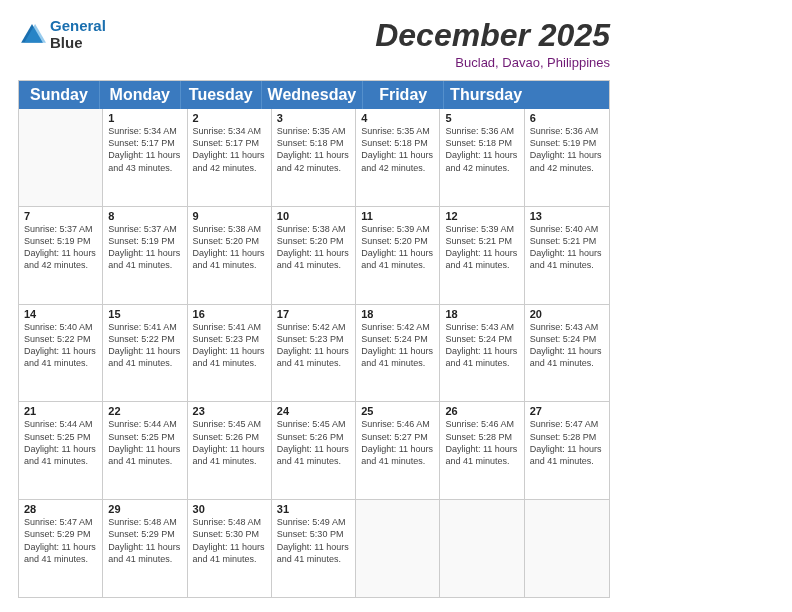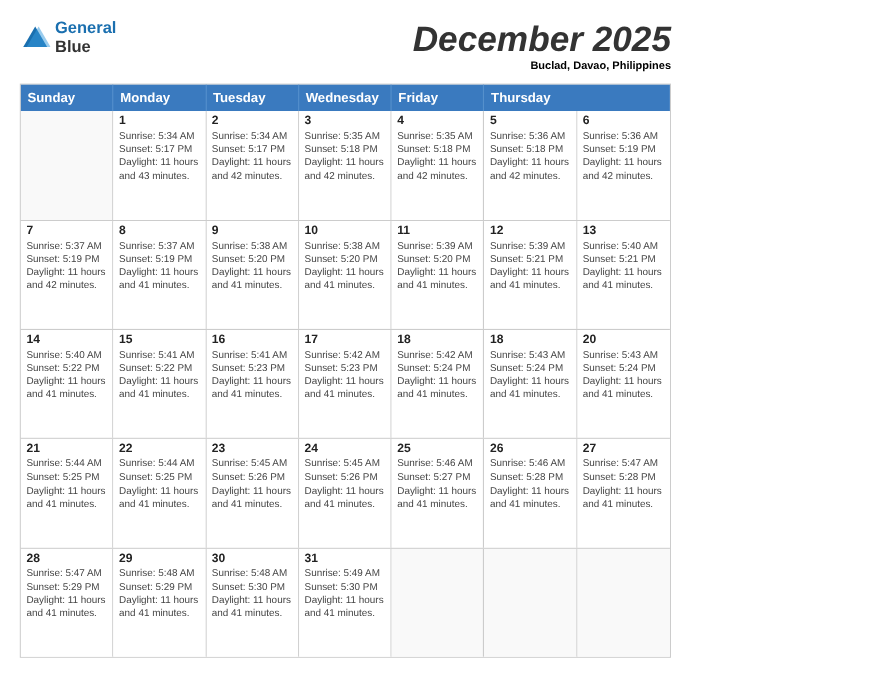--- a/index.html
+++ b/index.html
@@ -43,42 +43,41 @@
       text-align: right;
     }
     .month-year {
       font-size: 32px;
       font-weight: bold;
       color: #333;
       line-height: 1.1;
       font-style: italic;
     }
     .location {
-      font-size: 10px;
-      color: #000000;
+      font-size: 13px;
+      color: #701a75;
       margin-top: 2px;
-      font-weight: bold;
     }
     .calendar {
       flex: 1;
       display: flex;
       flex-direction: column;
       border: 1px solid #ccc;
     }
     .cal-header {
       display: grid;
       grid-template-columns: repeat(7, 1fr);
       background: #3a7abf;
     }
     .cal-header-cell {
       color: #fff;
-      font-size: 12px;
+      font-size: 16px;
       font-weight: bold;
       padding: 5px 6px;
-      text-align: left;
+      text-align: center;
       border-right: 1px solid #5590cc;
     }
     .cal-header-cell:last-child { border-right: none; }
     .cal-body {
       flex: 1;
       display: flex;
       flex-direction: column;
     }
     .cal-row {
       display: grid;

